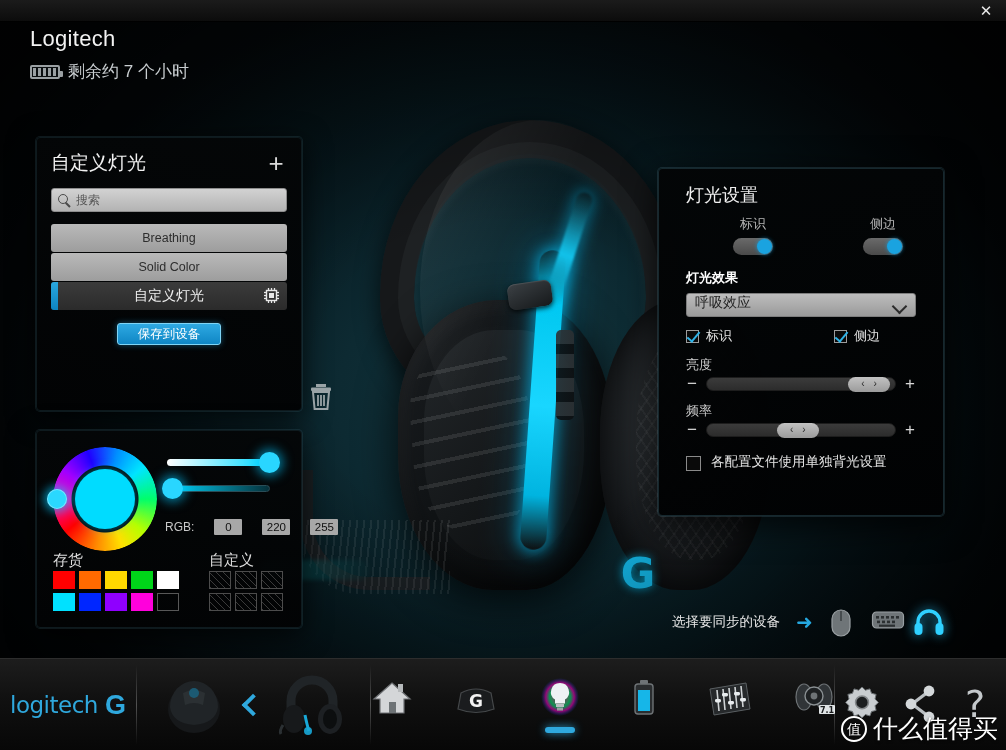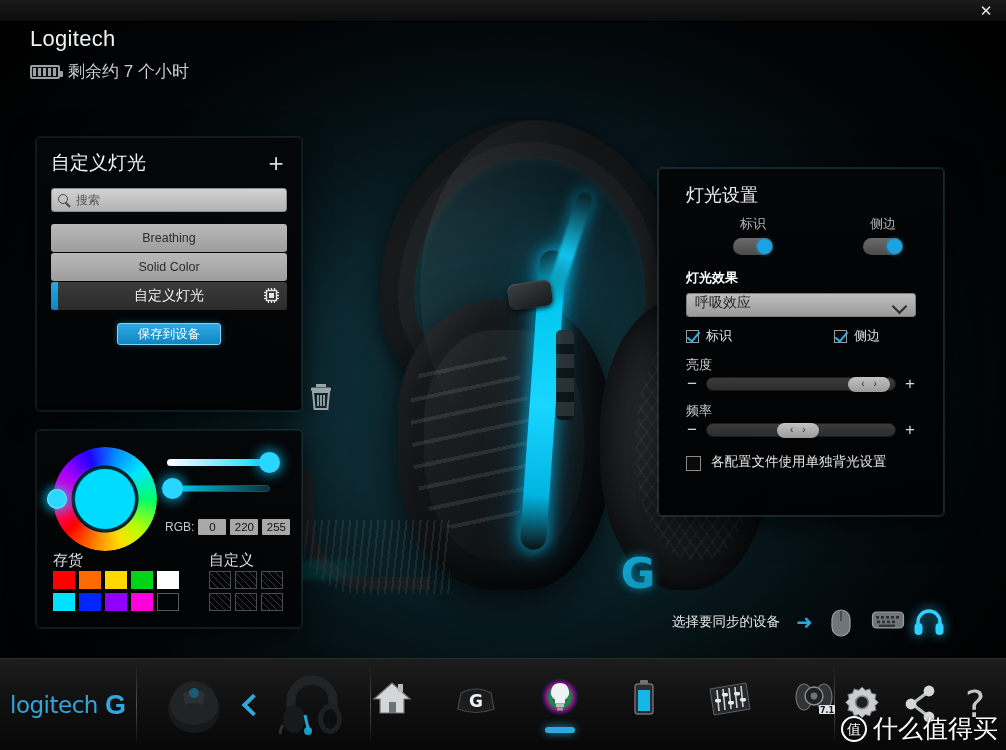--- a/index.html
+++ b/index.html
@@ -276,21 +276,21 @@
   .cslider.s2 .track { background: linear-gradient(90deg, #00d8ff, #06303a); border: 1px solid #2a4d57; }
   .cslider .knob {
     position: absolute; top: 3px; width: 21px; height: 21px; border-radius: 50%;
     background: #29d6ff; box-shadow: 0 0 11px 3px rgba(0,200,255,.6);
     cursor: pointer;
   }
   .cslider.s1 .knob { left: 92px; }
   .cslider.s2 .knob { left: -5px; }
   .rgb-row {
     position: absolute; left: 128px; top: 88px;
-    display: flex; align-items: center; gap: 4px;
+    display: flex; align-items: center; gap: 20px;
   }
   .rgb-label { color: #c9c9c9; font-size: 12px; }
   .rgb-field {
     width: 28px; height: 16px; background: #a8a8a8; color: #111;
     font-size: 11.5px; line-height: 16px; text-align: center; border-radius: 1px;
   }
   .swatch-head { color: #dcdcdc; font-size: 15px; font-family: "DejaVu Sans", sans-serif; }
   #stock-head { position: absolute; left: 16px; top: 120px; }
   #custom-head { position: absolute; left: 172px; top: 120px; }
   .sw-grid { position: absolute; display: grid; grid-template-columns: repeat(5, 22px); gap: 4px 4px; }

